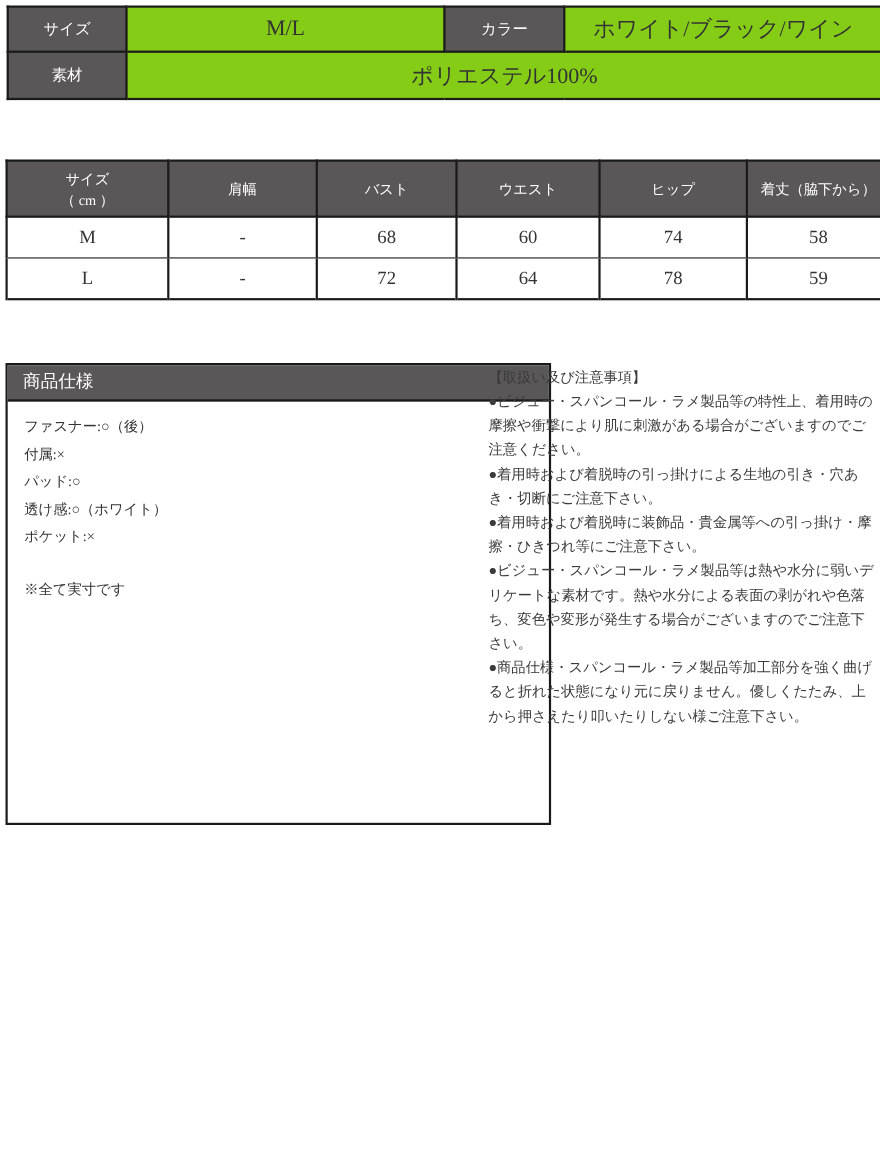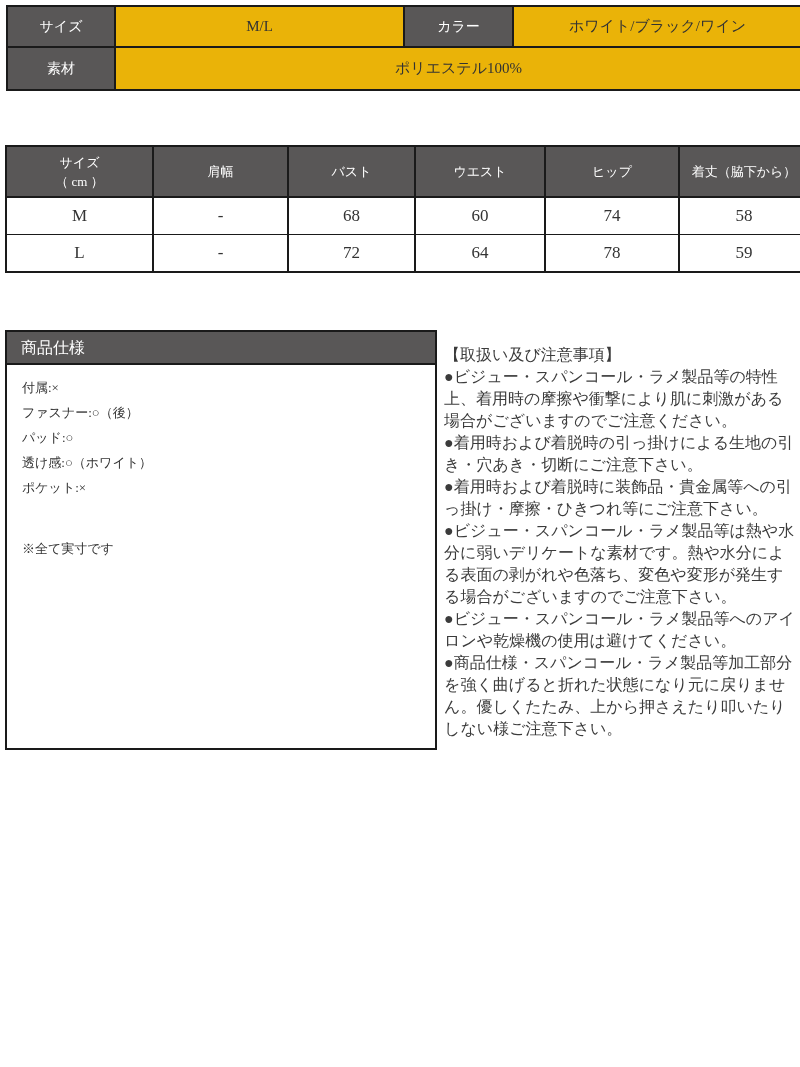--- a/index.html
+++ b/index.html
@@ -34,22 +34,22 @@
     vertical-align: middle;
   }
   .tbl-info th {
     background: #595757;
     color: #ffffff;
     font-weight: normal;
     font-size: 14px;
   }
   .tbl-info td {
     color: #333333;
-    font-size: 15px;
-    background: #eab308;
+    font-size: 20px;
+    background: #84cc16;
   }
   .tbl-info tr.r1 { height: 41px; }
   .tbl-info tr.r2 { height: 43px; }
 
   
   .tbl-size {
     position: absolute;
     left: 5px;
     top: 145px;
     width: 791px;
@@ -79,21 +79,21 @@
     height: 36px;
     padding: 0;
     background: #ffffff;
   }
 
   
   .spec-box {
     position: absolute;
     left: 5px;
     top: 330px;
-    width: 432px;
+    width: 496px;
     height: 420px;
     border: 2px solid #1a1a1a;
     box-sizing: border-box;
     background: #ffffff;
   }
   .spec-box .spec-header {
     background: #595757;
     color: #ffffff;
     font-size: 16px;
     height: 31px;
@@ -101,29 +101,29 @@
     padding-left: 14px;
     border-bottom: 2px solid #1a1a1a;
   }
   .spec-box .spec-content {
     padding: 10px 15px;
     font-size: 13px;
     line-height: 25px;
     color: #333333;
   }
   .spec-item { margin: 0; }
-  .spec-note { margin: 36px 0 0 0; }
+  .spec-note { margin: 23px 0 0 0; }
 
   
   .handling {
     position: absolute;
     left: 444px;
-    top: 344px;
+    top: 332px;
     width: 353px;
-    font-size: 16px;
+    font-size: 13px;
     line-height: 22px;
     color: #3b3b3b;
   }
   .handling p { margin: 0; }
 </style>
 </head>
 <body>
 
 <div class="page">
 
@@ -170,32 +170,31 @@
       <td>64</td>
       <td>78</td>
       <td>59</td>
     </tr>
   </tbody>
     </table>
 
   <div class="spec-box">
     <div class="spec-header">商品仕様</div>
     <div class="spec-content">
+      <p class="spec-item">ファスナー:○（後）</p>
       <p class="spec-item">付属:×</p>
-      <p class="spec-item">ファスナー:○（後）</p>
       <p class="spec-item">パッド:○</p>
       <p class="spec-item">透け感:○（ホワイト）</p>
       <p class="spec-item">ポケット:×</p>
       <p class="spec-note">※全て実寸です</p>
     </div>
   </div>
 
   <div class="handling">
     <p>【取扱い及び注意事項】</p>
     <p>●ビジュー・スパンコール・ラメ製品等の特性上、着用時の摩擦や衝撃により肌に刺激がある場合がございますのでご注意ください。</p>
     <p>●着用時および着脱時の引っ掛けによる生地の引き・穴あき・切断にご注意下さい。</p>
     <p>●着用時および着脱時に装飾品・貴金属等への引っ掛け・摩擦・ひきつれ等にご注意下さい。</p>
     <p>●ビジュー・スパンコール・ラメ製品等は熱や水分に弱いデリケートな素材です。熱や水分による表面の剥がれや色落ち、変色や変形が発生する場合がございますのでご注意下さい。</p>
-    <p>●ビジュー・スパンコール・ラメ製品等へのアイロンや乾燥機の使用は避けてください。</p>
     <p>●商品仕様・スパンコール・ラメ製品等加工部分を強く曲げると折れた状態になり元に戻りません。優しくたたみ、上から押さえたり叩いたりしない様ご注意下さい。</p>
   </div>
 
 </div>
 
 </body></html>

